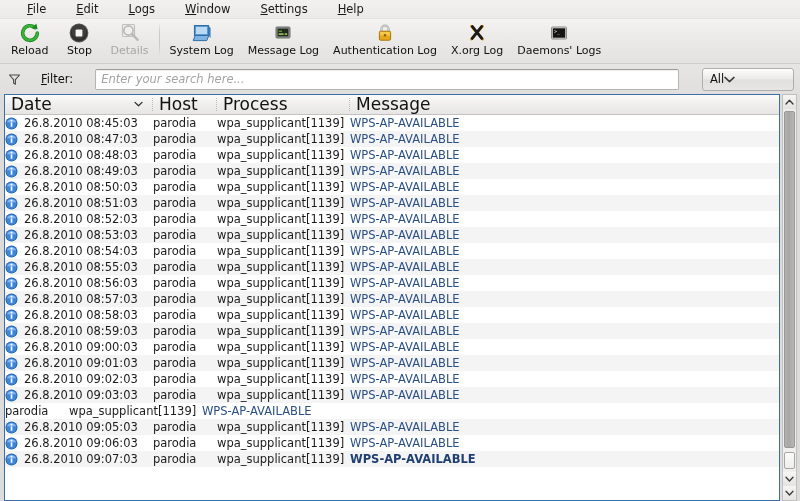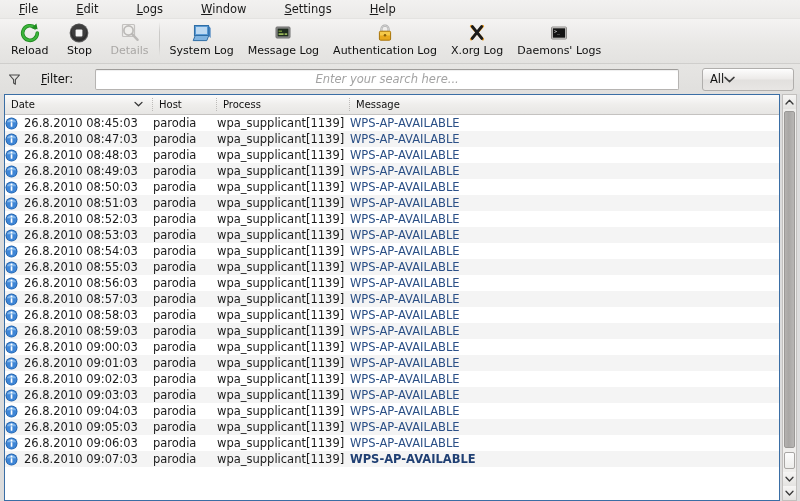--- a/index.html
+++ b/index.html
@@ -9,21 +9,21 @@
     font-size:11.5px;color:#000;
     background:#dcdcdc;
     -webkit-font-smoothing:antialiased;
   }
   .app{width:800px;height:501px;display:flex;flex-direction:column;position:relative;}
 
   
   .menubar{
     height:18px;flex:0 0 18px;
     background:linear-gradient(180deg,#f2f1f0 0%,#ebeae8 100%);
-    display:flex;align-items:center;padding-left:8px;gap:16px;
+    display:flex;align-items:center;padding-left:16px;gap:8px;
     border-bottom:1px solid #e4e3e1;
   }
   .menuitem{
     font-size:11.5px;color:#1a1a1a;padding:0 11px;line-height:18px;
     cursor:default;white-space:nowrap;
   }
   .menuitem u{text-decoration:underline;}
 
   
   .toolbar{
@@ -49,42 +49,41 @@
     padding:0 6px;gap:16px;
   }
   .funnel{width:16px;height:16px;display:flex;align-items:center;justify-content:center;margin-right:3px;}
   .flabel{font-size:11.5px;color:#0f0f0f;margin-right:6px;white-space:nowrap;}
   .flabel u{text-decoration:underline;}
   .finput{
     flex:1;height:19px;background:#fff;
     border:1px solid #b6b4b2;border-top-color:#9e9c9a;border-radius:2px;
     display:flex;align-items:center;padding:0 5px;
     box-shadow:inset 0 1px 1px rgba(0,0,0,.07);
-    justify-content:center;
   }
   .finput .ph{color:#a3a3a3;font-style:italic;font-size:11.5px;}
   .combo{
     width:78px;height:21px;margin-left:7px;
     background:linear-gradient(180deg,#fdfdfd 0%,#eceae8 48%,#e2e0de 52%,#e8e6e4 100%);
     border:1px solid #b0aeac;border-radius:3px;
     display:flex;align-items:center;
     padding:0 5px 0 7px;font-size:11.5px;color:#111;
     box-shadow:0 1px 0 rgba(255,255,255,.7) inset;
   }
 
   
   .mainwrap{flex:1;display:flex;padding:0 3px 0 4px;min-height:0;background:#dcdcdc;}
   .tableframe{
     flex:1;min-width:0;display:flex;flex-direction:column;
     border:1px solid #3a6ea5;background:#fff;
   }
   .thead{
     height:19px;flex:0 0 19px;display:flex;align-items:center;
     background:linear-gradient(180deg,#fbfbfb 0%,#efeeec 50%,#e7e6e4 100%);
-    border-bottom:1px solid #c4c2c0;font-size:10px;color:#111;
+    border-bottom:1px solid #c4c2c0;font-size:17px;color:#111;
     position:relative;
   }
   .th{position:relative;height:19px;line-height:19px;padding-left:6px;box-sizing:border-box;white-space:nowrap;}
   .th .sortarrow{position:absolute;right:10px;top:0;line-height:19px;font-size:9px;color:#333;}
   .th::after{
     content:"";position:absolute;right:0;top:3px;height:13px;width:1px;
     background:repeating-linear-gradient(180deg,#bdbbb9 0 1px,transparent 1px 2px);
   }
   .th.last::after{display:none;}
 
@@ -541,30 +540,20 @@
                   <circle cx="6.5" cy="3.5" r="1" fill="#ffffff"></circle>
                   <rect x="5.7" y="5.2" width="1.7" height="4.6" rx="0.5" fill="#ffffff"></rect>
                 </svg></span>
               <span class="dtxt">26.8.2010 09:03:03</span>
             </div>
             <div class="cell c-host">parodia</div>
             <div class="cell c-proc">wpa_supplicant[1139]</div>
             <div class="cell c-msg">WPS-AP-AVAILABLE</div>
           </div>
           <div class="row">
-            <div class="cell c-date">
-              <span class="infoico"><svg width="13" height="13" viewBox="0 0 13 13">
-                  <circle cx="6.5" cy="6.5" r="6" fill="#1f5fa8"></circle>
-                  <circle cx="6.5" cy="6.5" r="5.2" fill="#3f86d6"></circle>
-                  <path d="M1.8 5.2 a5.2 5.2 0 0 1 9.4 0 z" fill="#8fc0ef" opacity=".85"></path>
-                  <circle cx="6.5" cy="3.5" r="1" fill="#ffffff"></circle>
-                  <rect x="5.7" y="5.2" width="1.7" height="4.6" rx="0.5" fill="#ffffff"></rect>
-                </svg></span>
-              <span class="dtxt">26.8.2010 09:04:03</span>
-            </div>
             <div class="cell c-host">parodia</div>
             <div class="cell c-proc">wpa_supplicant[1139]</div>
             <div class="cell c-msg">WPS-AP-AVAILABLE</div>
           </div>
           <div class="row alt">
             <div class="cell c-date">
               <span class="infoico"><svg width="13" height="13" viewBox="0 0 13 13">
                   <circle cx="6.5" cy="6.5" r="6" fill="#1f5fa8"></circle>
                   <circle cx="6.5" cy="6.5" r="5.2" fill="#3f86d6"></circle>
                   <path d="M1.8 5.2 a5.2 5.2 0 0 1 9.4 0 z" fill="#8fc0ef" opacity=".85"></path>

